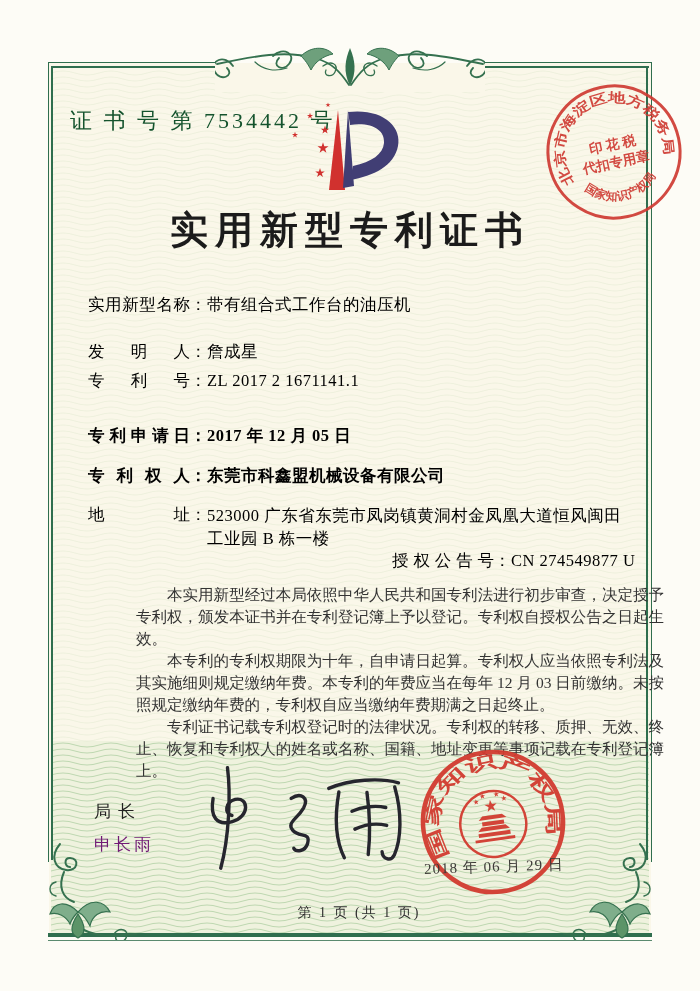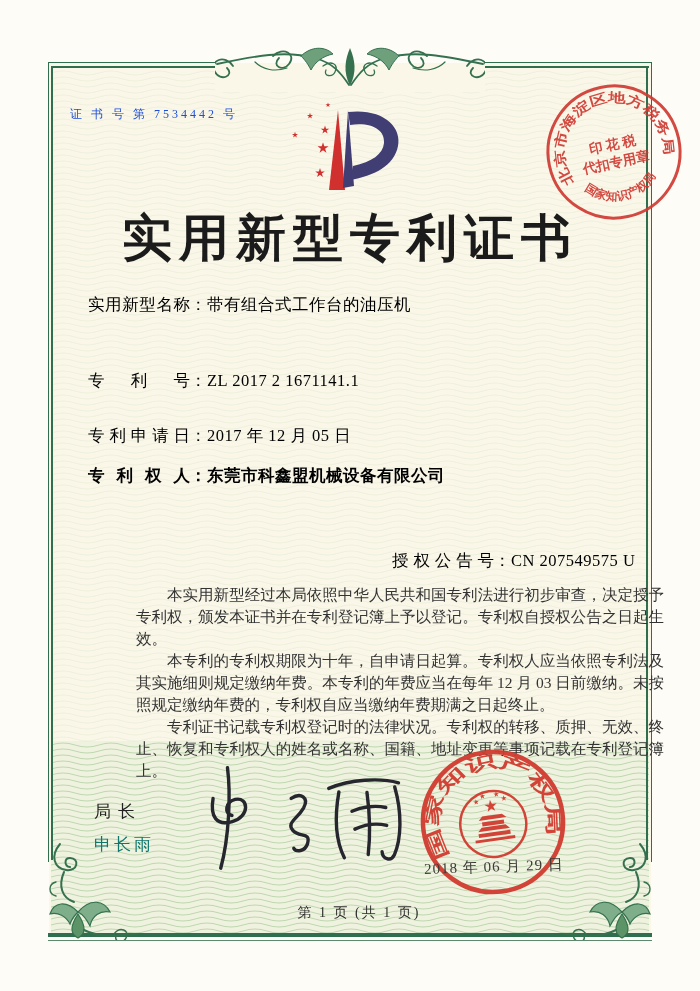--- a/index.html
+++ b/index.html
@@ -7,31 +7,31 @@
   .page{
     position:relative;width:700px;height:991px;margin:0 auto;
     background:#fdfcf6;overflow:hidden;
     font-family:"Liberation Serif","DejaVu Serif",serif;color:#262626;
   }
   .inner-bg{position:absolute;left:49px;top:63px;width:602px;height:874px;background:#faf7e9;z-index:0;}
   #waves{position:absolute;left:51px;top:65px;z-index:1;}
   .bl{position:absolute;background:#2f6e4e;z-index:2;}
   .orn{position:absolute;z-index:3;}
   .content{position:absolute;inset:0;z-index:4;}
-  .cert-no{position:absolute;left:70px;top:106px;font-size:12px;letter-spacing:3px;color:#1d4ed8;}
-  .title{position:absolute;left:0;right:0;top:205px;text-align:center;font-size:50px;font-weight:600;letter-spacing:7px;color:#1b1b1b;}
+  .cert-no{position:absolute;left:70px;top:106px;font-size:22px;letter-spacing:3px;color:#14532d;}
+  .title{position:absolute;left:0;right:0;top:205px;text-align:center;font-size:38px;font-weight:600;letter-spacing:7px;color:#1b1b1b;}
   .frow{position:absolute;left:88px;font-size:16.5px;color:#000000;white-space:nowrap;}
   .lab{display:inline-block;width:102px;text-align:justify;text-align-last:justify;}
   .colon{display:inline-block;width:17px;}
   .val{letter-spacing:0.5px;}
   .val.multiline{white-space:pre-line;display:inline-block;vertical-align:top;line-height:23px;max-width:450px;}
   .body-text{position:absolute;left:88px;top:584px;width:528px;font-size:15.5px;line-height:22px;color:#333;text-align:justify;margin-left:48px;}
   .body-text p{margin:0;text-indent:2em;}
   .signer-title{position:absolute;left:94px;top:800px;font-size:17px;letter-spacing:7px;color:#222;}
-  .signer-name{position:absolute;left:94px;top:833px;font-size:17px;letter-spacing:3px;color:#0f766e;}
+  .signer-name{position:absolute;left:94px;top:833px;font-size:17px;letter-spacing:3px;color:#701a75;}
   .seal-date{position:absolute;left:424px;top:857px;width:170px;font-size:15px;letter-spacing:1px;color:#3d3b38;transform:rotate(-2deg);z-index:6;}
   .footer{position:absolute;left:0;right:0;top:904px;text-align:center;font-size:14px;letter-spacing:2px;color:#303030;z-index:5;padding-left:18px;}
   .stamp{position:absolute;left:541px;top:79px;z-index:6;opacity:0.92;}
   .bigseal{position:absolute;left:415px;top:744px;z-index:5;opacity:0.95;}
   .logo{position:absolute;left:286px;top:100px;z-index:4;}
   .sig{position:absolute;left:192px;top:760px;z-index:5;transform:rotate(-3deg);}
 </style>
 </head>
 <body>
 
@@ -263,31 +263,38 @@
         <text x="73" y="70" text-anchor="middle" font-size="13.5" fill="#cf3b33" font-weight="700">印 花 税</text>
         <text x="73" y="88" text-anchor="middle" font-size="13.5" fill="#cf3b33" font-weight="700">代扣专用章</text>
       </g>
     </svg>
 
     <div class="title">实用新型专利证书</div>
 
     <div class="frow" style="top:294px;">
       <span class="lab">实用新型名称</span><span class="colon">：</span><span class="val">带有组合式工作台的油压机</span>
     </div>
+    <div class="frow" style="top:341px;">
+      <span class="lab">发明人</span><span class="colon">：</span><span class="val">詹成星</span>
+    </div>
     <div class="frow" style="top:362px;margin-top:8px;">
       <span class="lab">专利号</span><span class="colon">：</span><span class="val">ZL 2017 2 1671141.1</span>
     </div>
-    <div class="frow" style="top:425px;">
+    <div class="frow" style="top:425px;font-weight:bold;">
       <span class="lab">专利申请日</span><span class="colon">：</span><span class="val">2017 年 12 月 05 日</span>
     </div>
     <div class="frow" style="top:465px;font-weight:bold;">
       <span class="lab">专利权人</span><span class="colon">：</span><span class="val">东莞市科鑫盟机械设备有限公司</span>
     </div>
+    <div class="frow" style="top:504px;">
+      <span class="lab">地址</span><span class="colon">：</span><span class="val multiline">523000 广东省东莞市凤岗镇黄洞村金凤凰大道恒风闽田
+工业园 B 栋一楼</span>
+    </div>
     <div class="frow" style="left:392px;top:550px;">
-      <span class="lab">授权公告号</span><span class="colon">：</span><span class="val">CN 207549575 U</span>
+      <span class="lab">授权公告号</span><span class="colon">：</span><span class="val">CN 274549877 U</span>
     </div>
 
     <div class="body-text">
       <p>本实用新型经过本局依照中华人民共和国专利法进行初步审查，决定授予专利权，颁发本证书并在专利登记簿上予以登记。专利权自授权公告之日起生效。</p>
       <p>本专利的专利权期限为十年，自申请日起算。专利权人应当依照专利法及其实施细则规定缴纳年费。本专利的年费应当在每年 12 月 03 日前缴纳。未按照规定缴纳年费的，专利权自应当缴纳年费期满之日起终止。</p>
       <p>专利证书记载专利权登记时的法律状况。专利权的转移、质押、无效、终止、恢复和专利权人的姓名或名称、国籍、地址变更等事项记载在专利登记簿上。</p>
     </div>
 
     <div class="signer-title">局长</div>
     <div class="signer-name">申长雨</div>

